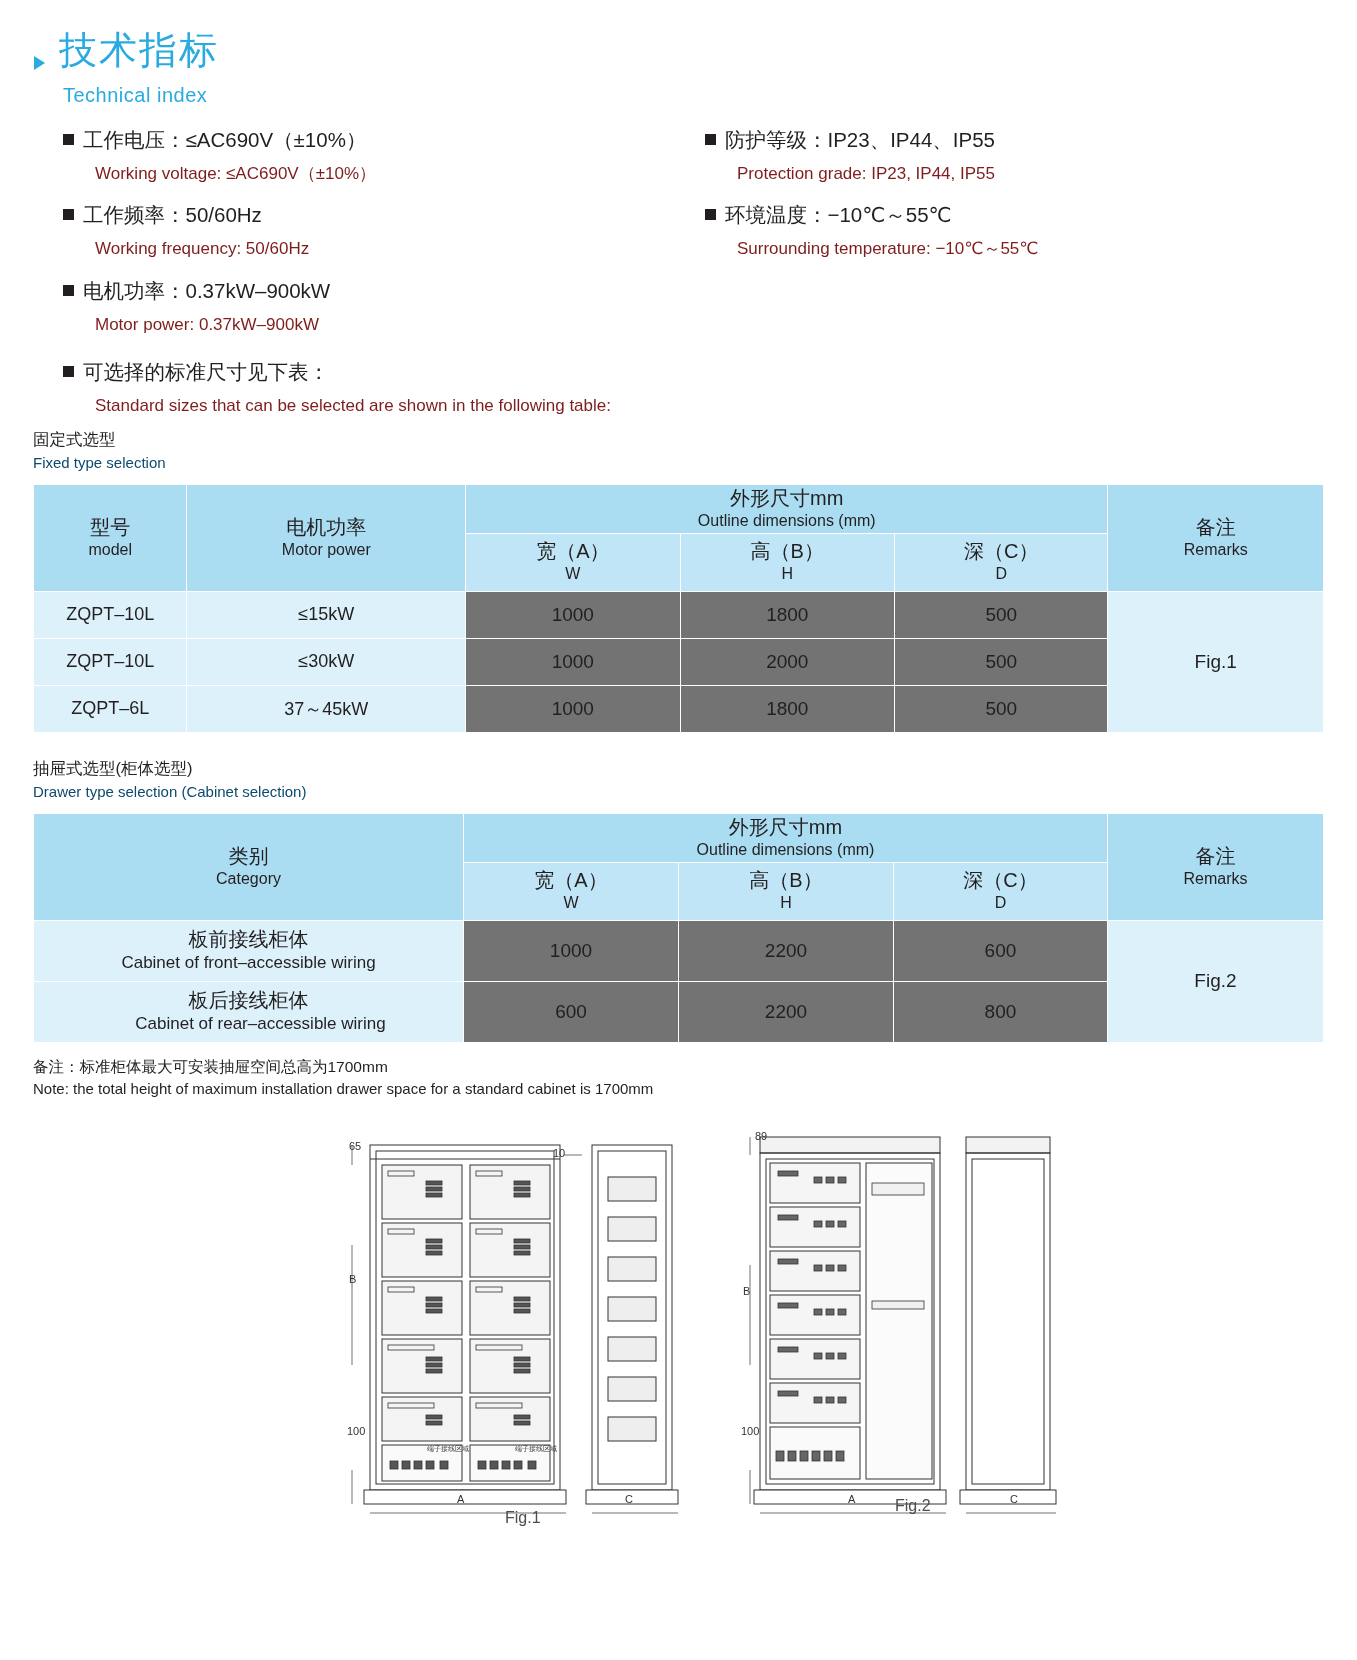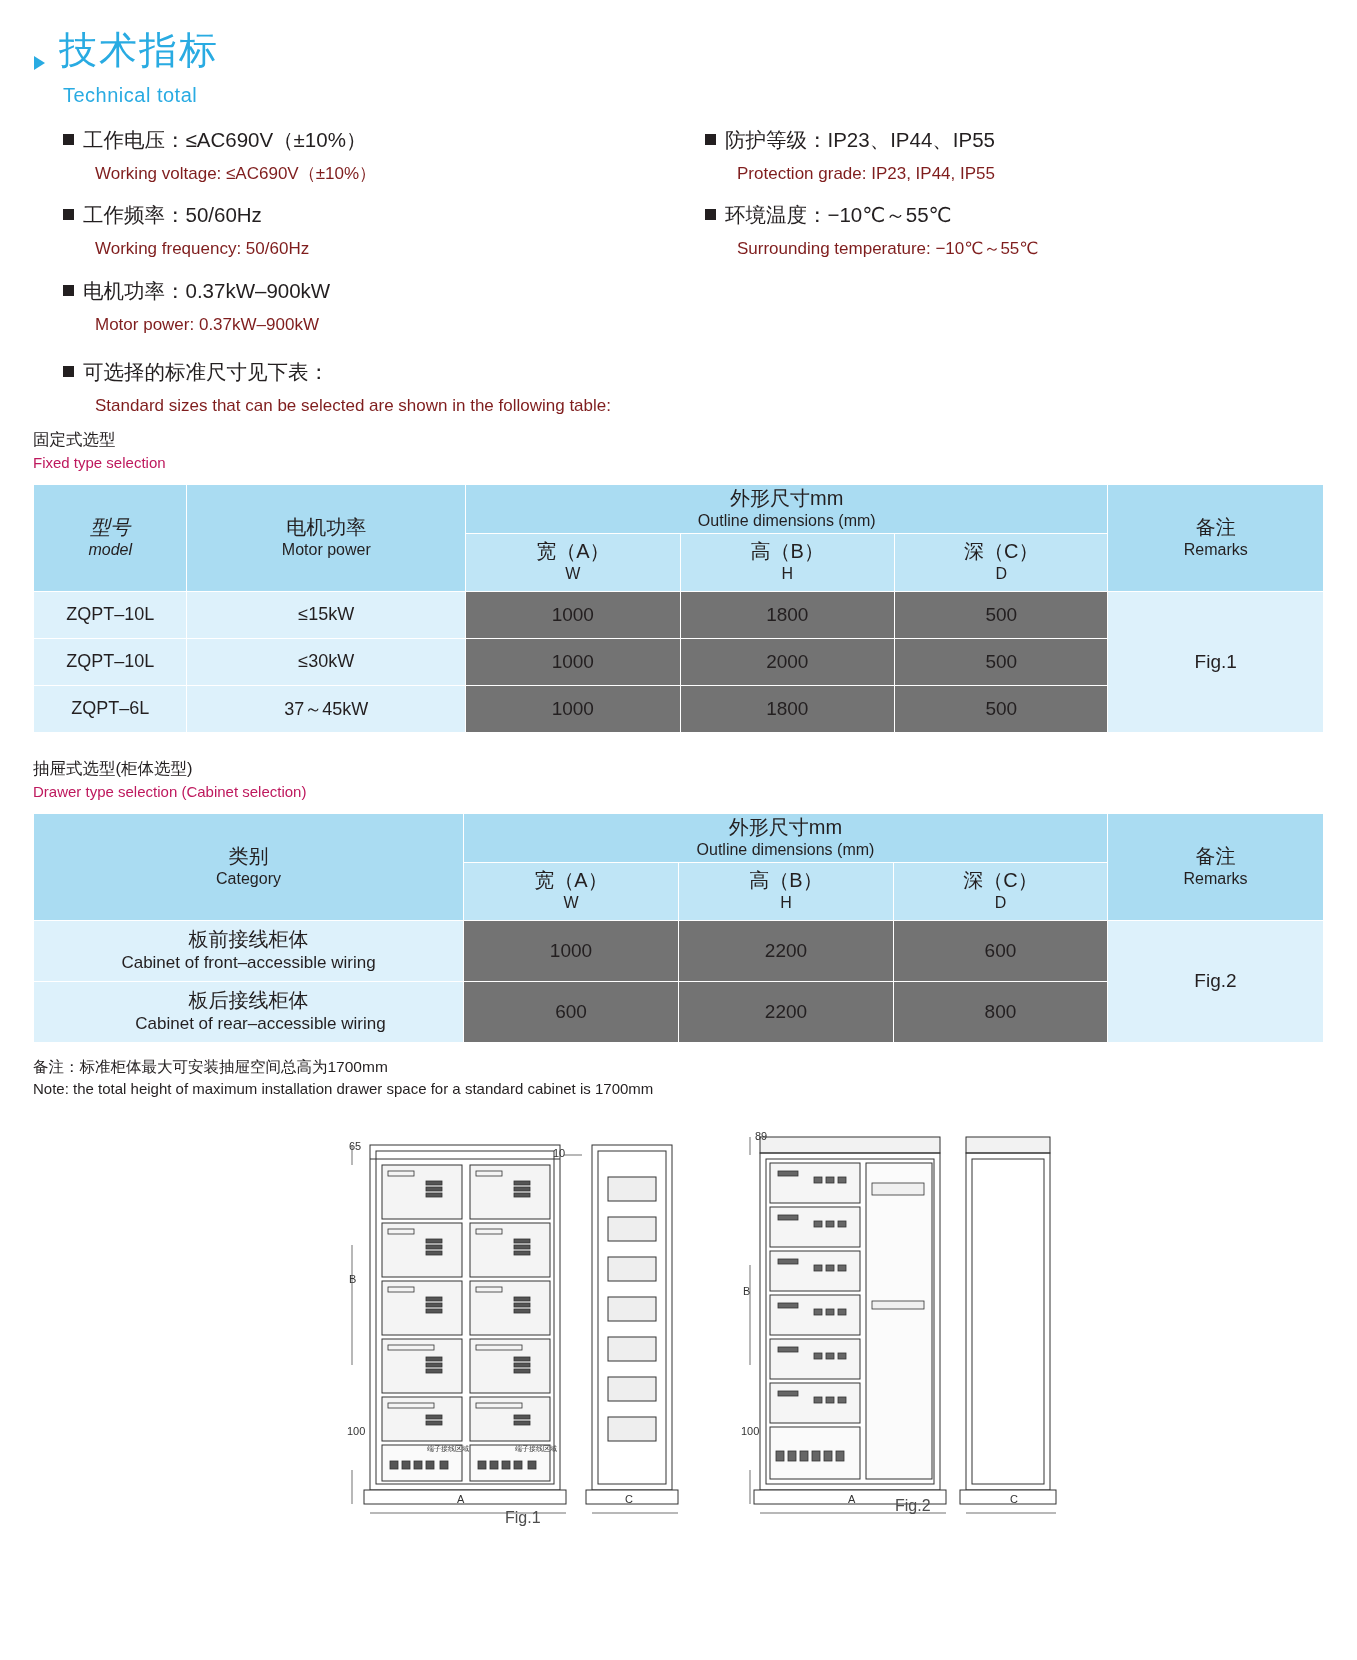--- a/index.html
+++ b/index.html
@@ -42,21 +42,21 @@
     margin-right:9px;vertical-align:2px;
   }
   .spec-cn{font-size:20.5px;color:#231f20;line-height:1.4;}
   .spec-en{font-size:17px;color:#7f1d1d;margin-left:32px;margin-top:7px;line-height:1.4;}
 
   .spec-wide{position:absolute;left:0;top:232px;width:1260px;}
 
   
   .cap{position:absolute;left:33px;}
   .cap .cn{font-size:16.5px;color:#231f20;line-height:1.45;}
-  .cap .en{font-size:15px;color:#be185d;line-height:1.45;}
+  .cap .en{font-size:15px;color:#0c4a6e;line-height:1.45;}
 
   
   table{border-collapse:collapse;position:absolute;left:33px;}
   table td,table th{
     border:1px solid #ffffff;
     text-align:center;
     vertical-align:middle;
     font-weight:normal;
     color:#231f20;
   }
@@ -82,21 +82,21 @@
 </style>
 </head>
 <body>
 
 <div class="page">
 
   <div class="title-row">
     <div class="tri"></div>
     <div class="title-cn">技术指标</div>
   </div>
-  <div class="title-en">Technical total</div>
+  <div class="title-en">Technical index</div>
 
   <div class="specs">
 
     <div class="spec-col col-left">
       <div class="spec-item">
         <div class="spec-cn"><span class="sq"></span><span>工作电压：≤AC690V（±10%）</span></div>
         <div class="spec-en">Working voltage: ≤AC690V（±10%）</div>
       </div>
       <div class="spec-item">
         <div class="spec-cn"><span class="sq"></span><span>工作频率：50/60Hz</span></div>
@@ -126,21 +126,21 @@
   </div>
 
   <div class="cap" style="top:428px;">
     <div class="cn">固定式选型</div>
     <div class="en">Fixed type selection</div>
   </div>
 
   <table style="top:484px;width:1291px;">
     <tbody>
         <tr>
-      <th class="head1" rowspan="2" style="width:143px;height:70px;font-style:italic;">
+      <th class="head1" rowspan="2" style="width:143px;height:70px;">
         <span class="cn-l">型号</span>
         <span class="en-l">model</span>
       </th>
       <th class="head1" rowspan="2" style="width:262px;">
         <span class="cn-l">电机功率</span>
         <span class="en-l">Motor power</span>
       </th>
       <th class="head1" colspan="3" style="width:602px;">
         <span class="cn-l">外形尺寸mm</span>
         <span class="en-l">Outline dimensions (mm)</span>

